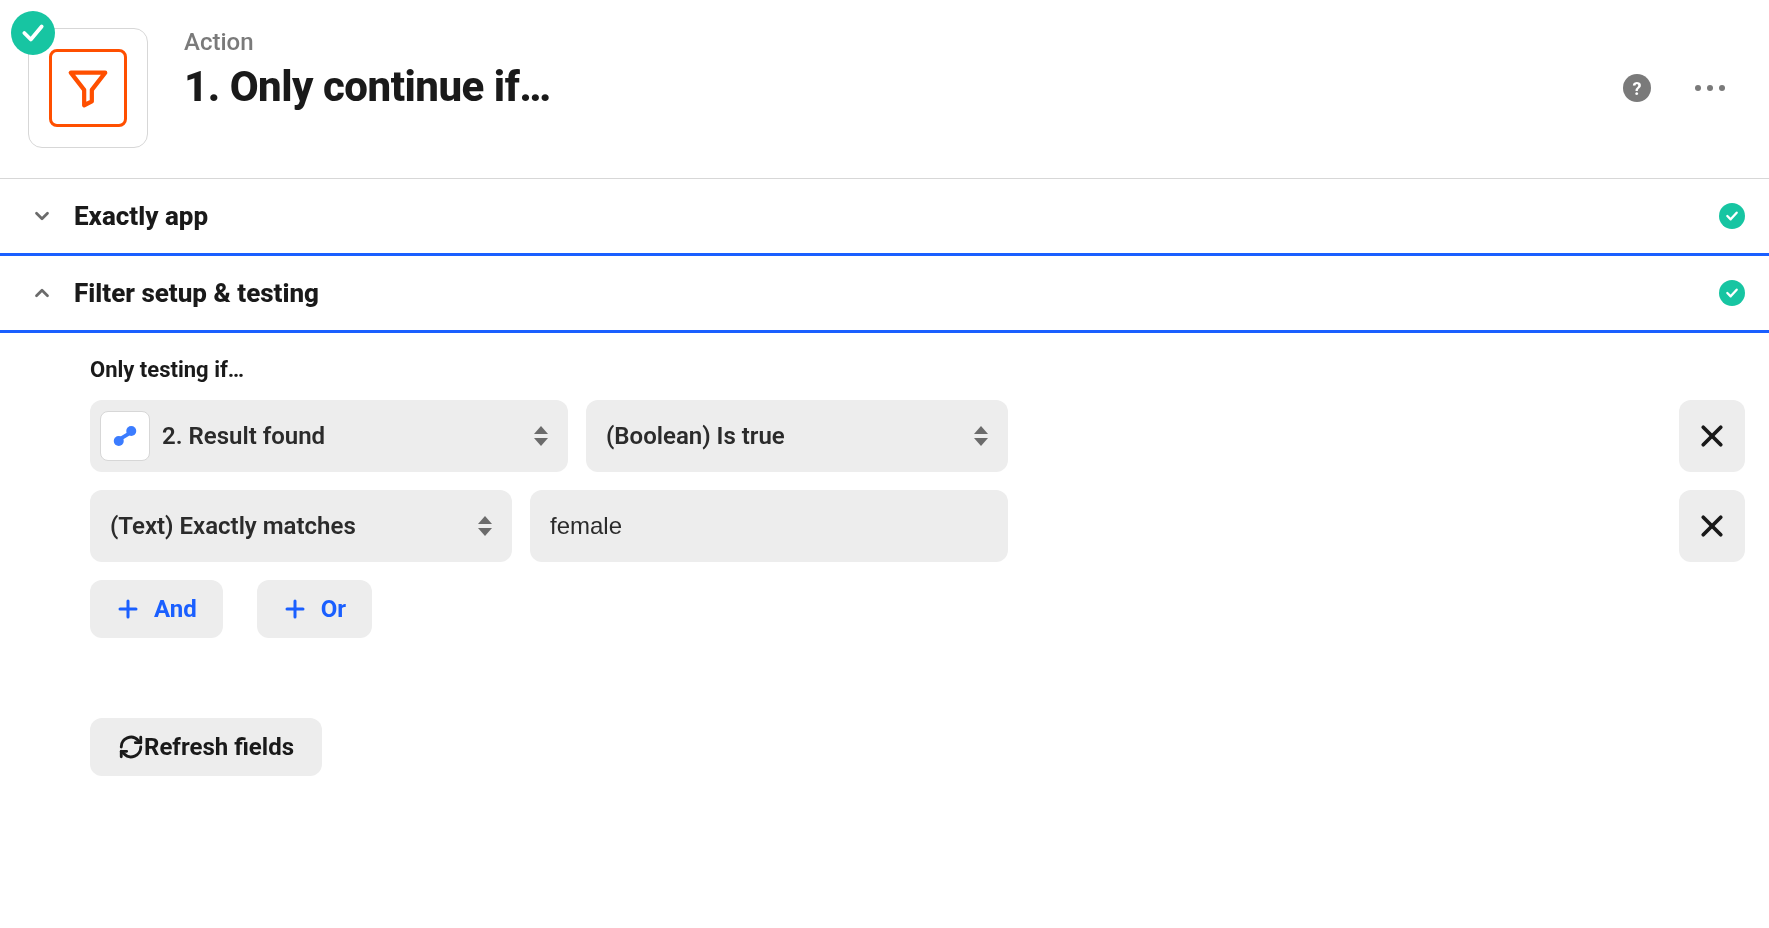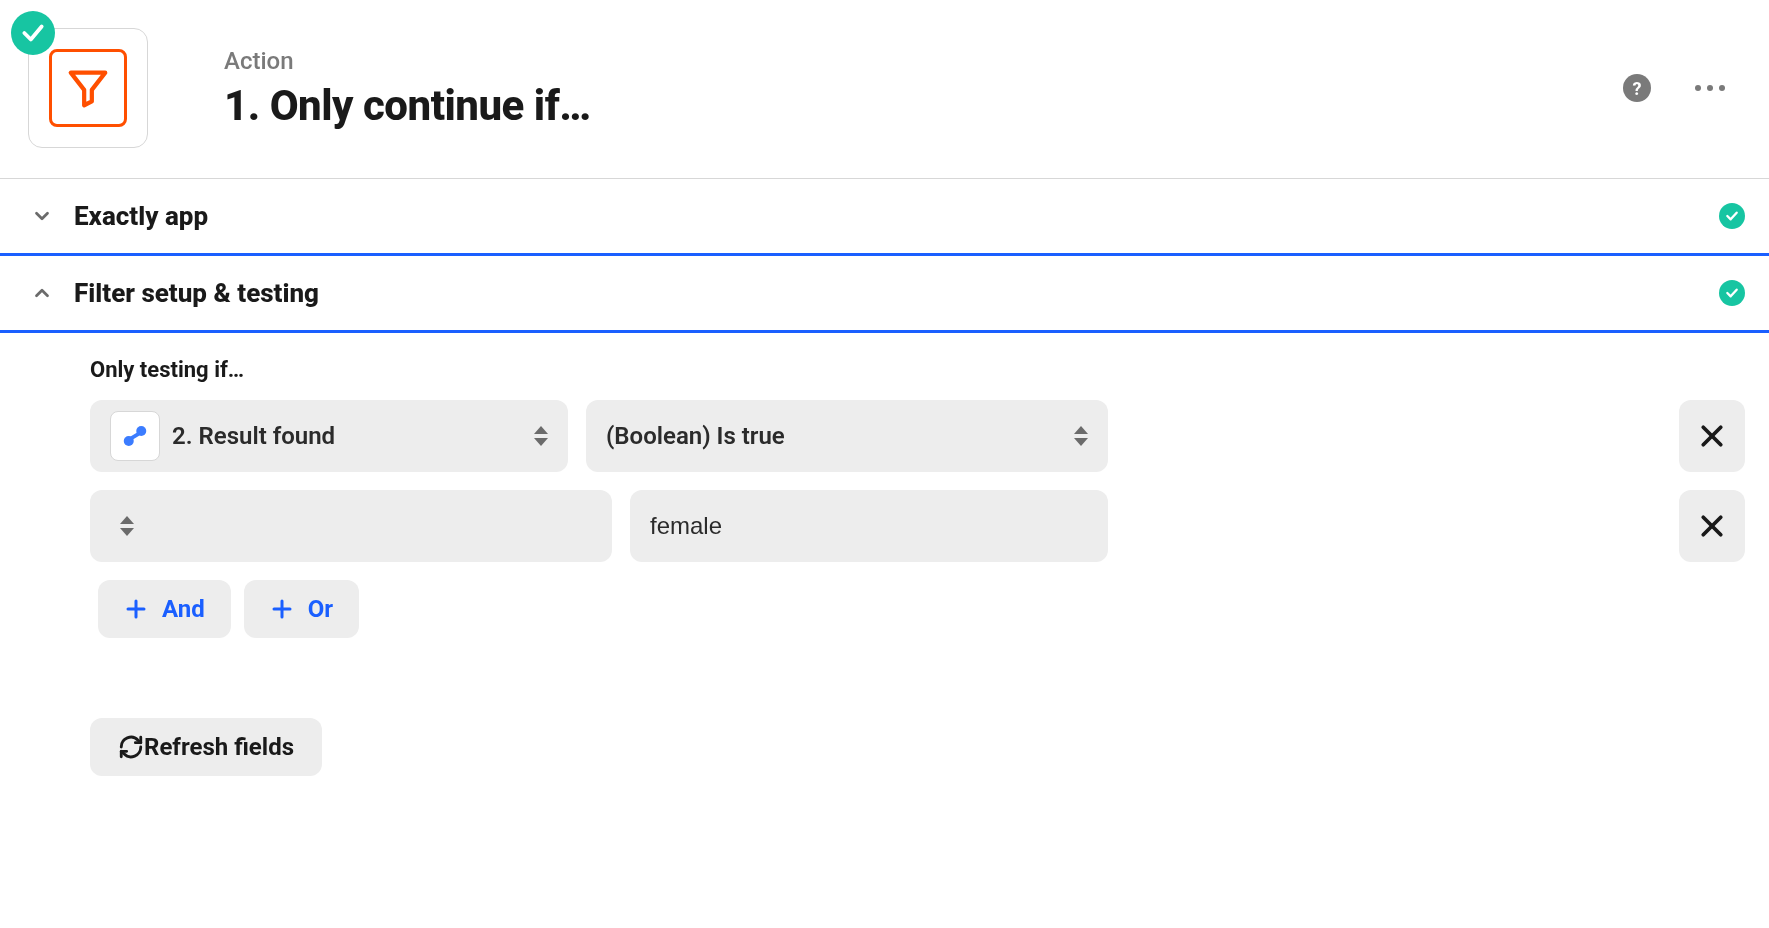--- a/index.html
+++ b/index.html
@@ -1,23 +1,22 @@
 <!DOCTYPE html>
 <html><head>
 <meta charset="utf-8">
 <style>
   * { box-sizing: border-box; margin: 0; padding: 0; }
   html, body { font-family: -apple-system, BlinkMacSystemFont, "Segoe UI", Roboto, Helvetica, Arial, sans-serif; color: #1a1a1a; background: #fff; }
   .page { width: 1769px; }
 
   
   .header {
-    display: flex; align-items: center; padding: 28px 36px 30px 28px;
+    display: flex; padding: 28px 36px 30px 28px;
     border-bottom: 1px solid #d7d7d7;
-    gap: 40px;
   }
   .app-icon-wrap {
     position: relative; width: 120px; height: 120px;
     border: 1px solid #d7d7d7; border-radius: 14px;
     display: flex; align-items: center; justify-content: center;
     margin-right: 36px;
   }
   .app-icon-inner {
     width: 78px; height: 78px; border: 3px solid #ff4f00; border-radius: 8px;
     display: flex; align-items: center; justify-content: center;
@@ -61,22 +60,22 @@
   .body-label { font-size: 22px; font-weight: 700; margin-bottom: 18px; }
 
   
   .filter-row { display: flex; gap: 18px; align-items: center; margin-bottom: 18px; }
   .pill {
     background: #ededed; border-radius: 12px; height: 72px;
     display: flex; align-items: center; padding: 0 20px;
     font-size: 24px; font-weight: 600; color: #2b2b2b;
     cursor: pointer;
   }
-  .field-pill { width: 478px; padding-left: 20px; }
-  .cond-pill  { width: 522px; gap: 28px; }
+  .field-pill { width: 478px; padding-left: 10px; }
+  .cond-pill  { width: 422px; gap: 28px; }
   .value-pill { width: 478px; font-weight: 500; }
   .value-pill input {
     border: none; background: transparent; width: 100%; font-size: 24px;
     font-weight: 500; color: #2b2b2b; outline: none;
   }
   .field-chip {
     width: 50px; height: 50px; background: #fff; border: 1px solid #d7d7d7;
     border-radius: 8px; display: flex; align-items: center; justify-content: center;
     margin-right: 12px;
   }
@@ -86,21 +85,21 @@
   .sort-caret svg { width: 14px; height: 10px; display:block; }
   .remove-btn {
     width: 66px; height: 72px; background: #ededed; border-radius: 12px;
     display: flex; align-items: center; justify-content: center; cursor: pointer;
   }
   .remove-btn svg { width: 30px; height: 30px; }
 
   .spacer-flex { flex: 1; }
 
   
-  .andor-row { display: flex; gap: 13px; margin-top: 14px; margin-left: 8px; }
+  .andor-row { display: flex; gap: 34px; margin-top: 14px; }
   .andor-btn {
     background: #ededed; border-radius: 12px; height: 58px;
     display: flex; align-items: center; padding: 0 26px; gap: 14px;
     color: #1a5fff; font-size: 24px; font-weight: 700; cursor: pointer;
   }
   .andor-btn svg { width: 24px; height: 24px; }
 
   
   .refresh-btn {
     margin-top: 80px; background: #ededed; border-radius: 12px; height: 58px;
@@ -214,20 +213,21 @@
         <svg viewBox="0 0 24 24" fill="none" stroke="#1a1a1a" stroke-width="3" stroke-linecap="round">
             <line x1="5" y1="5" x2="19" y2="19"></line>
             <line x1="19" y1="5" x2="5" y2="19"></line>
           </svg>
       </div>
     </div>
 
     
     <div class="filter-row">
       <div class="pill cond-pill">
+        <div class="pill-text">(Text) Exactly matches</div>
         <div class="sort-caret">
           <svg viewBox="0 0 14 8">
               <polygon points="7,0 14,8 0,8" fill="#6b6b6b"></polygon>
             </svg>
           <svg viewBox="0 0 14 8">
               <polygon points="0,0 14,0 7,8" fill="#6b6b6b"></polygon>
             </svg>
         </div>
       </div>
       <div class="pill value-pill">

